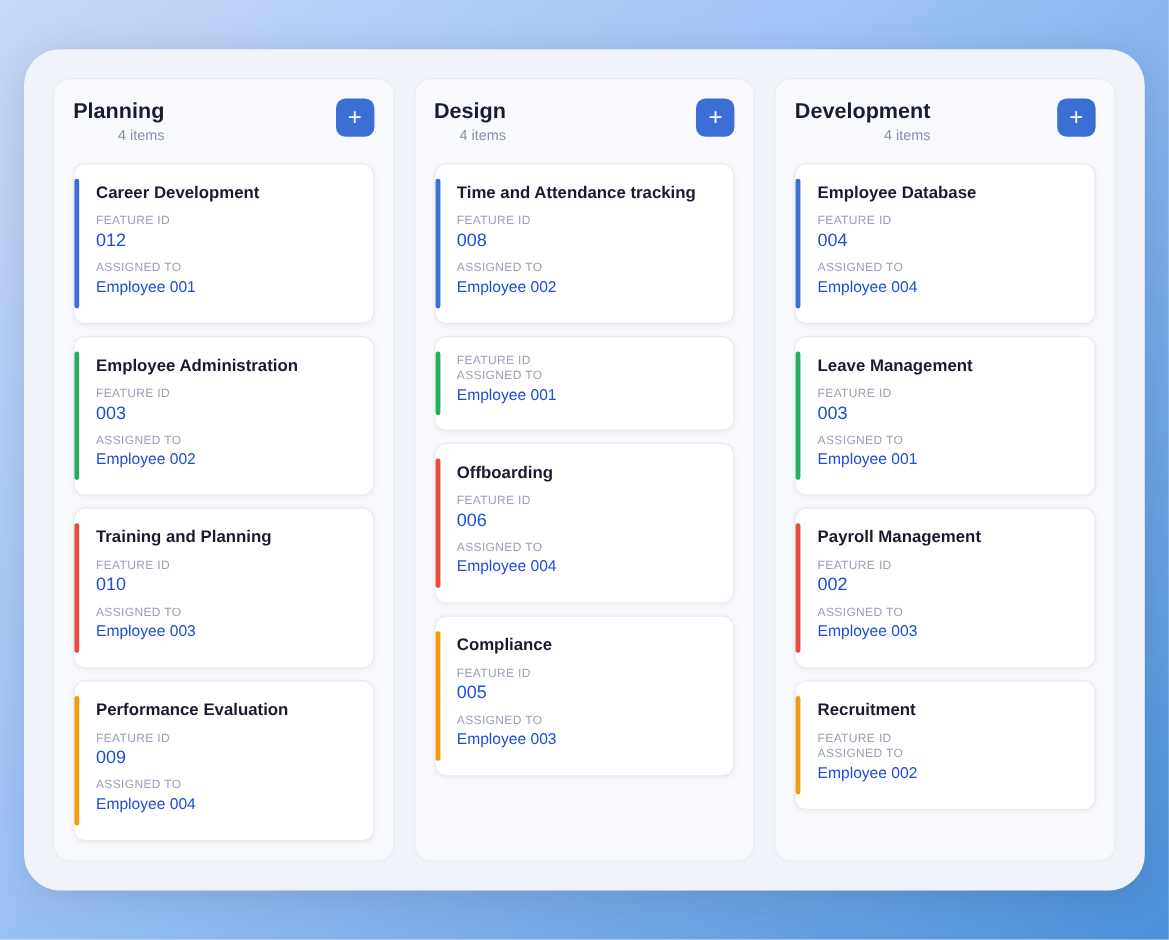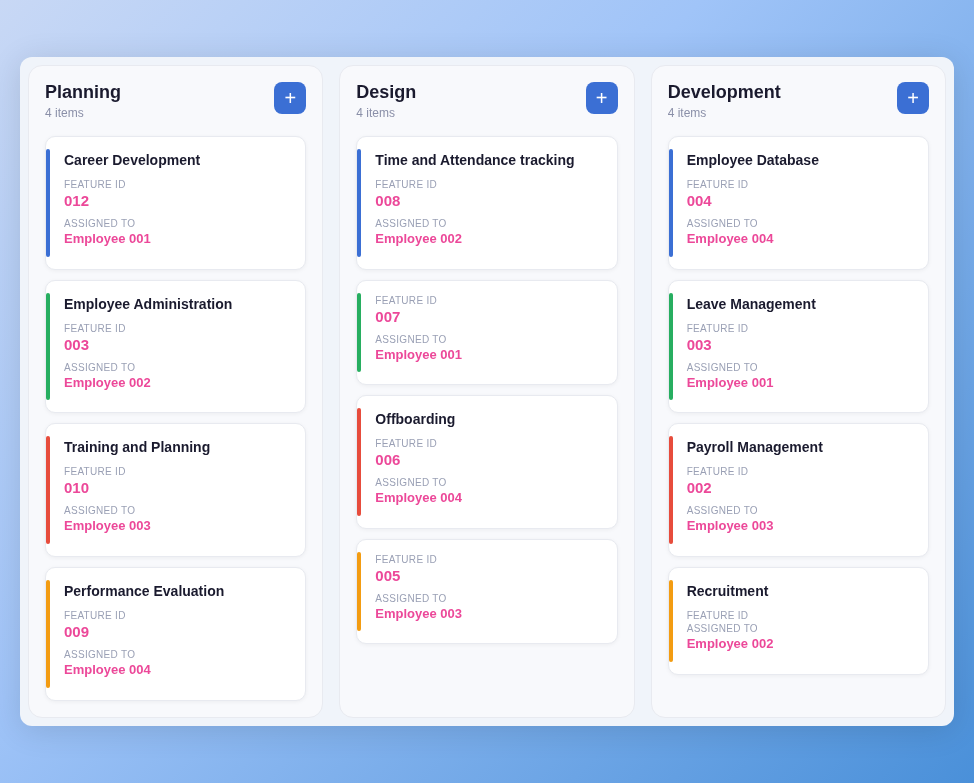--- a/index.html
+++ b/index.html
@@ -7,22 +7,22 @@
       font-family: -apple-system, BlinkMacSystemFont, 'Segoe UI', sans-serif;
       background: linear-gradient(135deg, #c8d8f5 0%, #a0c4f8 40%, #4a90d9 100%);
       min-height: 783px;
       display: flex;
       align-items: center;
       justify-content: center;
       padding: 20px;
     }
     .board-container {
       background: #f0f4fa;
-      border-radius: 12px;
-      padding: 8px;
+      border-radius: 30px;
+      padding: 24px;
       width: 940px;
       max-width: 100%;
       box-shadow: 0 4px 32px rgba(0,0,0,0.12);
     }
     .columns-wrapper {
       display: grid;
       grid-template-columns: 1fr 1fr 1fr;
       gap: 16px;
     }
     .column {
@@ -41,20 +41,21 @@
     .column-title {
       font-size: 18px;
       font-weight: 700;
       color: #1a1a2e;
       line-height: 1.2;
     }
     .column-count {
       font-size: 12px;
       color: #8a8fa8;
       margin-top: 2px;
+      text-align: right;
     }
     .column-add-btn {
       background: #3b6fd4;
       color: white;
       border: none;
       border-radius: 8px;
       width: 32px;
       height: 32px;
       font-size: 20px;
       cursor: pointer;
@@ -100,22 +101,22 @@
     }
     .card-field-label {
       font-size: 10px;
       color: #9aa0b5;
       text-transform: uppercase;
       letter-spacing: 0.3px;
       margin-bottom: 2px;
     }
     .card-field-value {
       font-size: 15px;
-      font-weight: 700;
-      color: #ec4899;
+      font-weight: 400;
+      color: #1d4ed8;
       margin-bottom: 8px;
       line-height: 1.2;
     }
     .card-field-value.small {
       font-size: 13px;
     }
   </style>
 </head>
 <body>
 
@@ -171,32 +172,32 @@
         <div class="cards-list">
           <div class="card accent-blue">
             <div class="card-title">Time and Attendance tracking</div>
             <div class="card-field-label">Feature ID</div>
             <div class="card-field-value">008</div>
             <div class="card-field-label">Assigned To</div>
             <div class="card-field-value small">Employee 002</div>
           </div>
           <div class="card accent-green">
             <div class="card-field-label">Feature ID</div>
-            <div class="card-field-value">007</div>
             <div class="card-field-label">Assigned To</div>
             <div class="card-field-value small">Employee 001</div>
           </div>
           <div class="card accent-red">
             <div class="card-title">Offboarding</div>
             <div class="card-field-label">Feature ID</div>
             <div class="card-field-value">006</div>
             <div class="card-field-label">Assigned To</div>
             <div class="card-field-value small">Employee 004</div>
           </div>
           <div class="card accent-orange">
+            <div class="card-title">Compliance</div>
             <div class="card-field-label">Feature ID</div>
             <div class="card-field-value">005</div>
             <div class="card-field-label">Assigned To</div>
             <div class="card-field-value small">Employee 003</div>
           </div>
         </div>
       </div>
       <div class="column">
         <div class="column-header">
           <div class="column-title-group">

